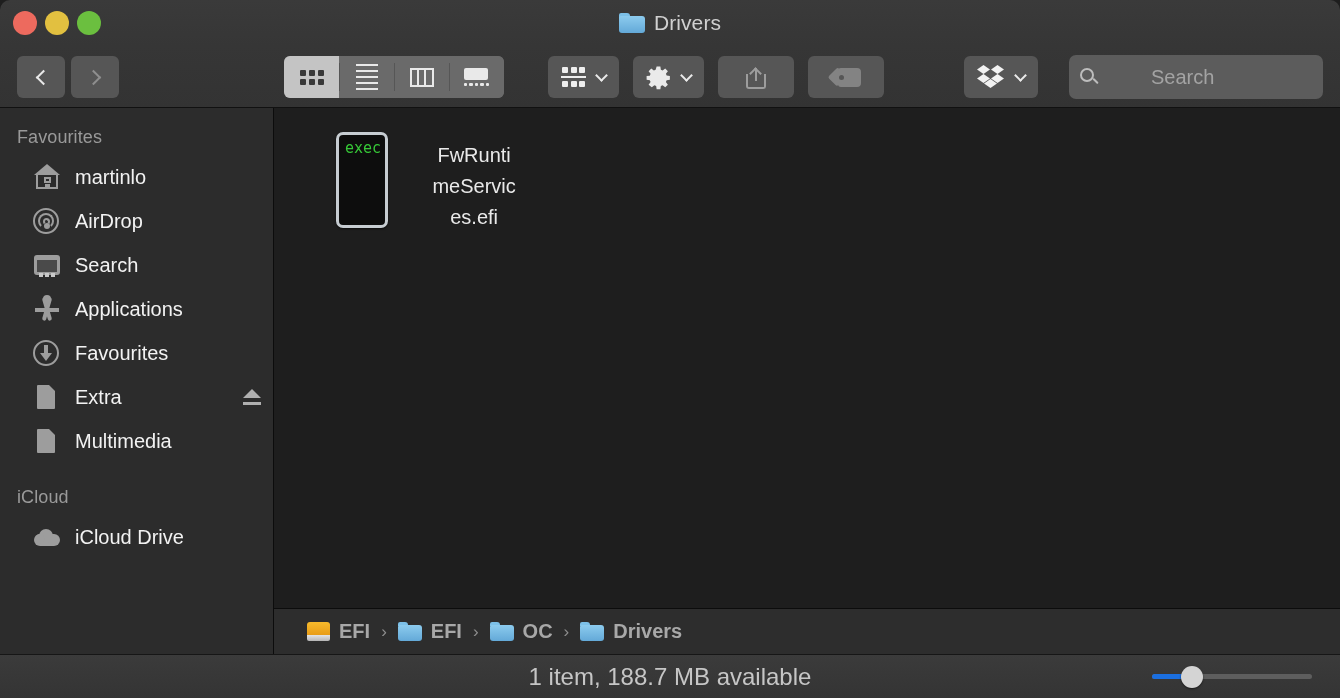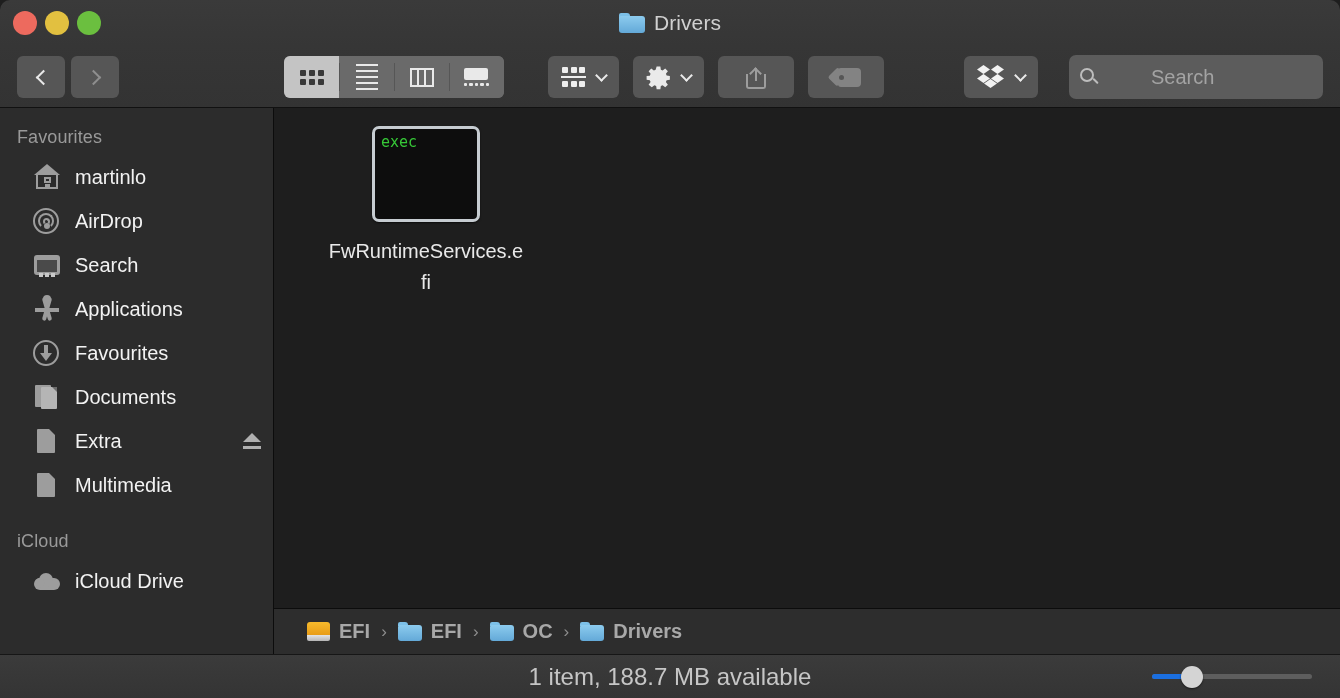--- a/index.html
+++ b/index.html
@@ -516,23 +516,23 @@
     padding: 18px 0 0 0;
     min-height: 0;
   }
 
   .file-item {
     position: absolute;
     left: 62px;
     top: 18px;
     width: 180px;
     display: flex;
-    flex-direction: column;
     align-items: center;
     cursor: default;
+    gap: 44px;
   }
   .exec-icon {
     width: 108px;
     height: 96px;
     background: #0d0d0d;
     border: 3px solid #c6ccd1;
     border-radius: 7px;
     box-shadow: 0 1px 2px rgba(0,0,0,0.6);
     padding: 6px 0 0 6px;
   }
@@ -847,28 +847,20 @@
 
       <div class="side-item">
         <span class="side-ico ic-down">
           <span class="ring"></span>
             <span class="stem"></span>
             <span class="arr"></span>
         </span>
         <span class="side-label">Favourites</span>
       </div>
 
-      <div class="side-item">
-        <span class="side-ico ic-docs">
-          <span class="d back"></span>
-            <span class="d front"></span>
-            <span class="fold"></span>
-        </span>
-        <span class="side-label">Documents</span>
-      </div>
 
       <div class="side-item">
         <span class="side-ico ic-file">
           <span class="pg"></span>
             <span class="fold"></span>
         </span>
         <span class="side-label">Extra</span>
         <span class="eject">
           <span class="tri"></span>
             <span class="bar"></span>

